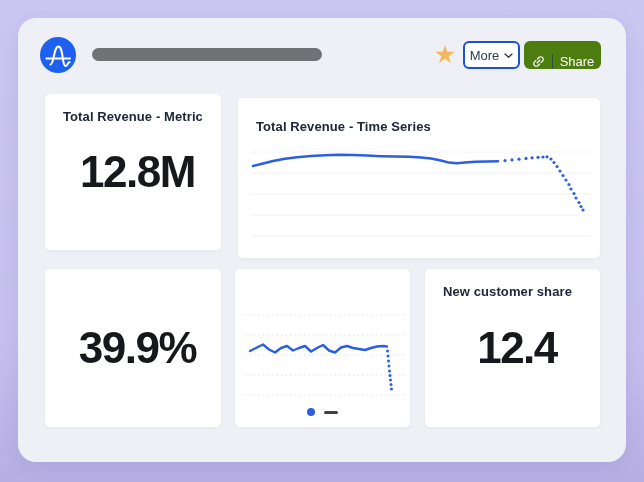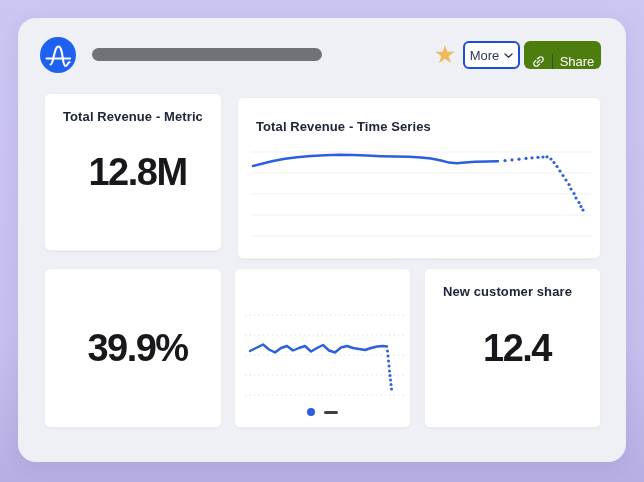--- a/index.html
+++ b/index.html
@@ -75,21 +75,21 @@
   }
   .card-title {
     position: absolute; left: 18px; top: 15px;
     font-size: 13px; font-weight: 700; color: #20273a;
     letter-spacing: 0.1px;
   }
   .card-title.low { top: 21px; }
   .metric-value {
     position: absolute; inset: 0;
     display: flex; align-items: center; justify-content: center;
-    font-size: 38px; font-weight: 700; color: #17181b;
+    font-size: 44px; font-weight: 700; color: #17181b;
     letter-spacing: -1.5px;
     padding-left: 9px;
   }
   #card-ts      { left: 219px; top: 79px;  width: 364px; height: 162px; }
   #card-metric1 { left: 26px;  top: 75px;  width: 178px; height: 158px; }
   #card-metric2 { left: 26px;  top: 250px; width: 178px; height: 160px; }
   #card-16m     { left: 216px; top: 250px; width: 177px; height: 160px; }
   #card-metric3 { left: 406px; top: 250px; width: 177px; height: 160px; text-align: right; }
   .chart-ts  { position: absolute; left: 13px; top: 50px; width: 340px; height: 100px; }
   .chart-16m { position: absolute; left: 10px; top: 44px; width: 160px; height: 90px; }

